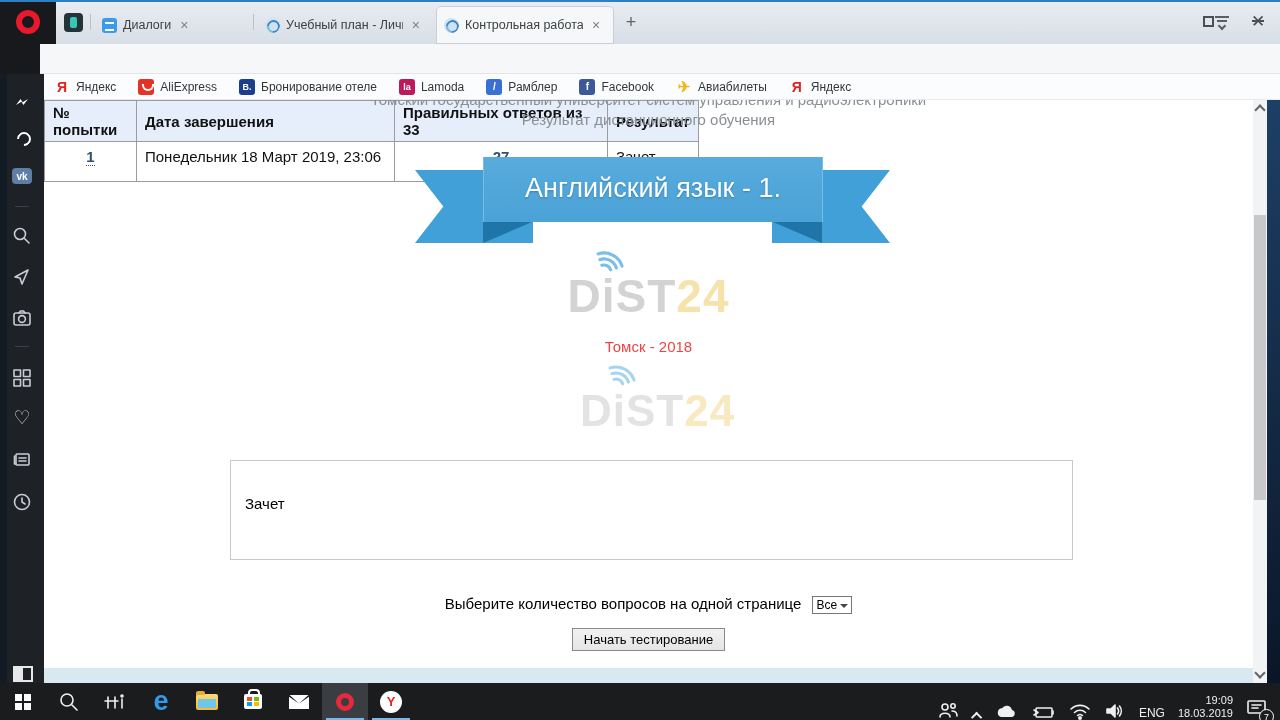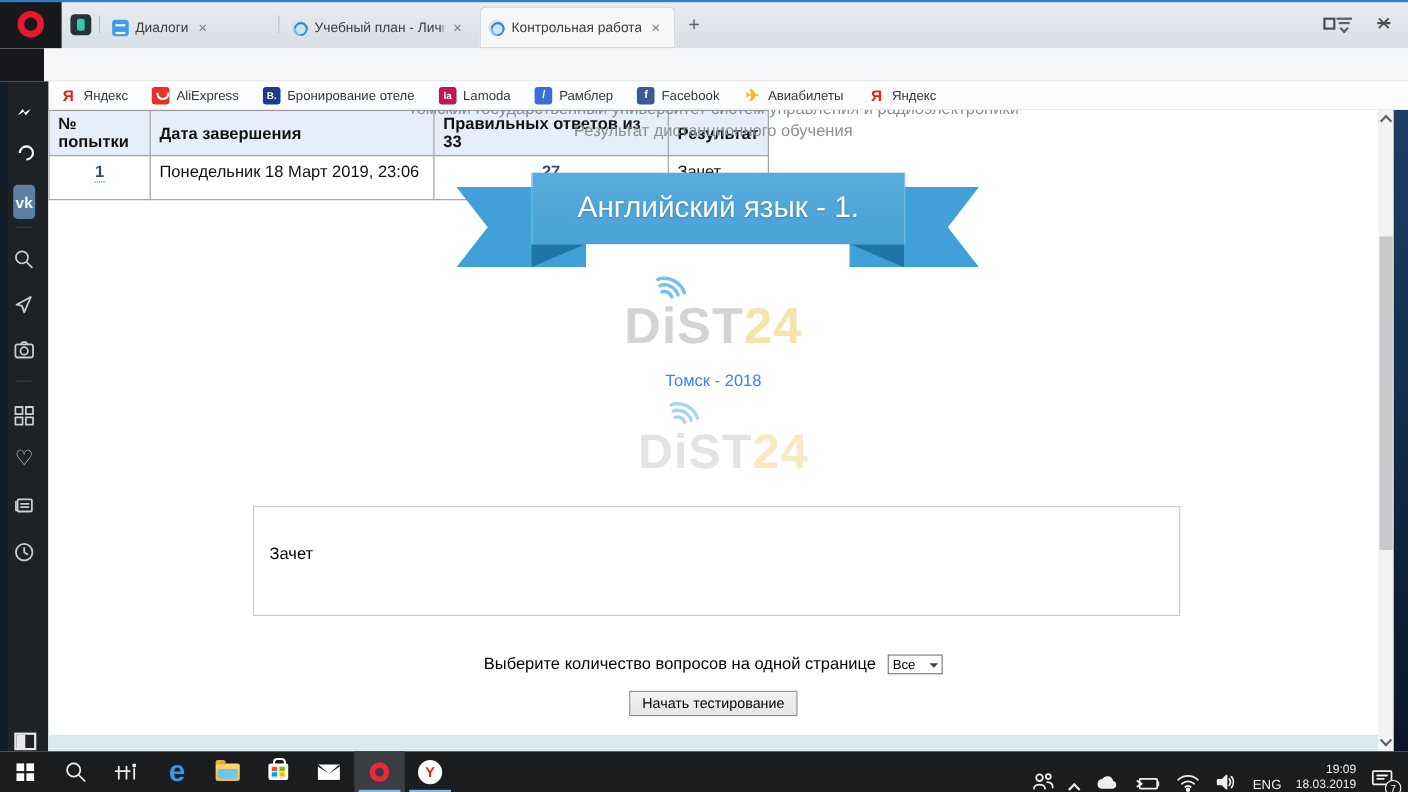--- a/index.html
+++ b/index.html
@@ -70,21 +70,21 @@
   .bm-avia{background:none;color:#f2b516;font-size:15px;}
 
   
   #sidebar{left:0;top:74px;width:44px;height:609px;background:linear-gradient(90deg,#131b25 0 7px,#1e2126 7px);}
   .sbi{left:12px;width:20px;height:20px;color:#c9cdd3;}
   .sbdiv{left:15px;width:14px;height:0;border-top:1px solid #3b4048;}
   .circ-msgr{width:20px;height:20px;border-radius:50%;background:#1f8cf4;position:relative;}
   .circ-msgr::after{content:"";position:absolute;left:4px;top:7px;width:12px;height:6px;background:#fff;clip-path:polygon(0 100%,38% 0,55% 55%,100% 0,62% 100%,45% 45%);}
   .circ-wa{width:20px;height:20px;border-radius:50%;background:#2bd162;position:relative;}
   .circ-wa::after{content:"";position:absolute;left:5px;top:5px;width:10px;height:10px;border:2px solid #fff;border-radius:50%;border-bottom-color:transparent;transform:rotate(45deg);}
-  .vkbox{width:20px;height:31px;border-radius:4px;background:#5d7fa3;color:#fff;font-weight:bold;font-size:14px;display:flex;align-items:center;justify-content:center;}
+  .vkbox{width:20px;height:16px;border-radius:4px;background:#5d7fa3;color:#fff;font-weight:bold;font-size:10px;display:flex;align-items:center;justify-content:center;}
   svg.line{stroke:#c9cdd3;stroke-width:1.6;fill:none;stroke-linecap:round;stroke-linejoin:round;}
   #sbtoggle{left:13px;top:592px;width:20px;height:16px;border:2px solid #e6e8ea;}
   #sbtoggle i{display:block;width:8px;height:12px;background:#e6e8ea;}
 
   
   #content{left:44px;top:100px;width:1209px;height:583px;background:#fff;overflow:hidden;}
   .ctr{left:0;width:1209px;text-align:center;}
   .hdrline{font-size:15px;color:#8a8f94;}
   
   #ribbon{left:371px;top:57px;width:475px;height:86px;}
@@ -93,39 +93,39 @@
   #wingR{left:357px;clip-path:polygon(0 0,100% 0,76% 50%,100% 100%,0 100%);}
   .fold{position:absolute;top:65px;width:49px;height:21px;background:#1f74a8;}
   #foldL{left:68px;clip-path:polygon(0 0,100% 0,0 100%);}
   #foldR{left:358px;clip-path:polygon(0 0,100% 0,100% 100%);}
   #band{position:absolute;left:68px;top:0;width:340px;height:65px;background:linear-gradient(#58abdd,#4aa2d6);border-left:1px solid #79bde5;border-right:1px solid #79bde5;color:#fff;font-size:27px;text-align:center;line-height:63px;text-shadow:0 1px 2px rgba(0,60,100,.35);}
   
   #logo{left:0;top:172px;width:1209px;text-align:center;}
   #logo .lw{position:relative;display:inline-block;font-size:46px;font-weight:bold;letter-spacing:1px;line-height:48px;}
   .lg-gray{color:#d3d3d3;} .lg-sand{color:#f6e3ab;}
   .arcs{position:absolute;left:28px;top:-22px;}
-  #city{top:238px;font-size:15px;color:#3b82f6;}
+  #city{top:238px;font-size:15px;color:#ef4444;}
   
   #wmark{left:536px;top:286px;z-index:1;}
   #wmark .lw{position:relative;display:inline-block;font-size:44px;font-weight:bold;letter-spacing:1px;}
   #wmark .lg-gray{color:#e3e3e3;} #wmark .lg-sand{color:#f8e9c0;}
   
   #attable{left:283px;top:286px;z-index:2;border-collapse:collapse;font-size:15px;color:#111;}
   #attable th,#attable td{border:1px solid #9c9c9c;padding:3px 8px;}
   #attable th{background:#e7eefb;text-align:left;font-weight:bold;height:22px;}
   #attable td{height:40px;vertical-align:top;padding-top:6px;background:transparent;}
   .c-att{width:92px;text-align:center;} .c-date{width:258px;} .c-cor{width:213px;text-align:center;} .c-res{width:91px;}
   a.dotlink{color:#31506e;font-weight:bold;text-decoration:none;border-bottom:1px dotted #31506e;}
   
   #comment{left:186px;top:360px;width:843px;height:100px;border:1px solid #c9c9c9;padding:16px 14px;}
   #comment h3{margin:0;font-size:15px;color:#000;}
   #comment p{margin:18px 0 0;font-size:15px;color:#000;}
   
   #qrow{top:495px;font-size:15px;color:#000;}
-  #qsel{display:inline-block;margin-left:6px;border:1px solid #767676;background:#fff;font-size:12px;padding:1px 24px 1px 4px;position:relative;vertical-align:middle;}
+  #qsel{display:inline-block;margin-left:6px;border:1px solid #767676;background:#fff;font-size:12px;padding:1px 14px 1px 4px;position:relative;vertical-align:middle;}
   #qsel::after{content:"";position:absolute;right:3px;top:7px;border:4px solid transparent;border-top-color:#444;}
   #startrow{top:528px;}
   #startbtn{font-size:13px;color:#000;background:linear-gradient(#f2f2f2,#e5e5e5);border:1px solid #8a8a8a;padding:3px 11px;}
   #pfooter{left:0;bottom:0;width:1209px;height:15px;background:#d8e9f2;}
 
   
   #scroll{left:1253px;top:100px;width:14px;height:583px;background:#f2f3f5;}
   .scarrow{left:3px;width:8px;height:8px;border-right:2px solid #606468;border-bottom:2px solid #606468;}
   #scup{top:6px;transform:rotate(-135deg);} #scdown{top:569px;transform:rotate(45deg);}
   #thumb{left:1px;top:115px;width:12px;height:285px;background:#c6c8ca;}

